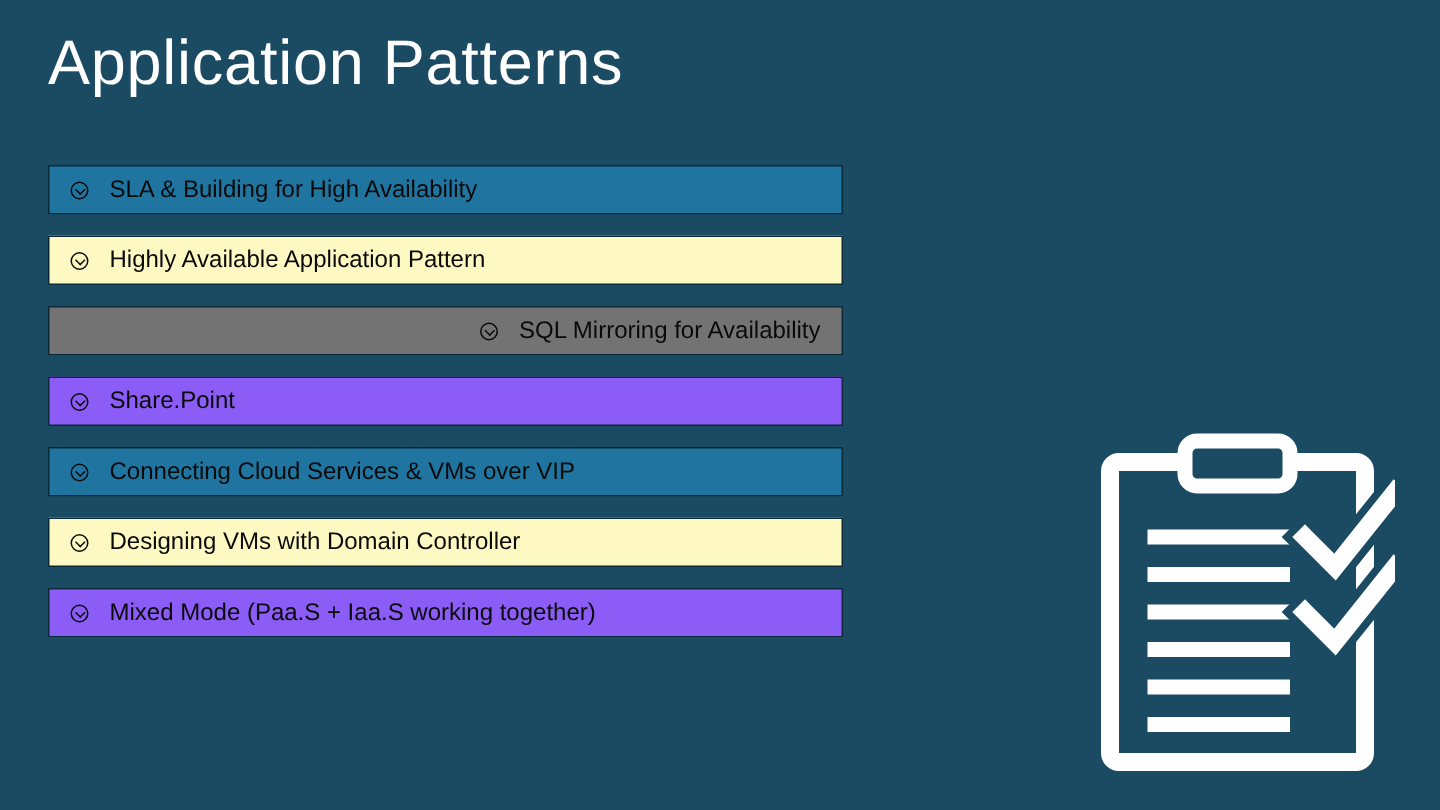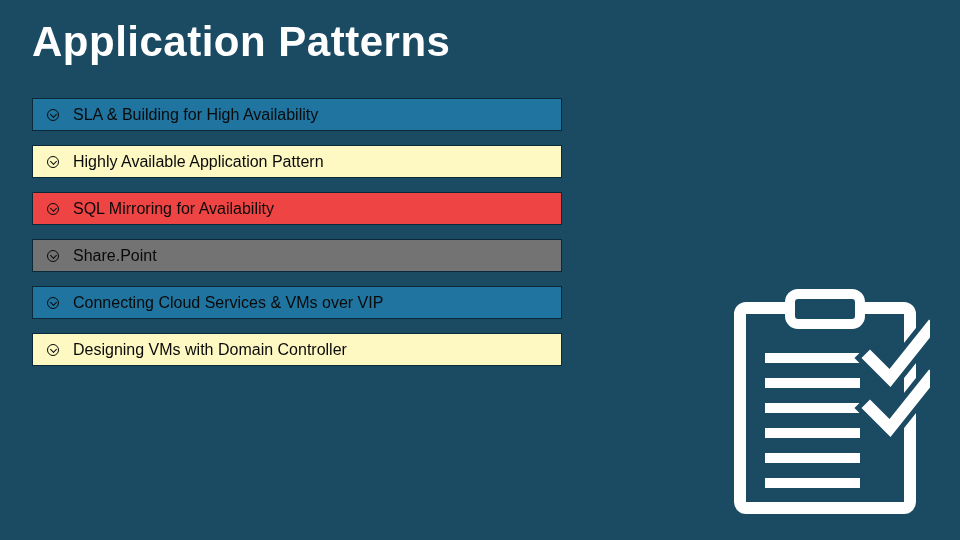--- a/index.html
+++ b/index.html
@@ -7,46 +7,46 @@
     width: 960px;
     height: 540px;
     background: #1b4a63;
     font-family: "Segoe UI", Arial, sans-serif;
     overflow: hidden;
     position: relative;
   }
   .title {
     color: #ffffff;
     font-size: 42px;
-    font-weight: 700;
+    font-weight: 400;
     padding: 18px 16px 0 32px;
     letter-spacing: 0.5px;
   }
   .list {
     position: absolute;
     left: 32px;
-    top: 98px;
+    top: 110px;
     width: 530px;
   }
   .bar-wrap {
     margin-bottom: 14px;
   }
   .bar {
     height: 33px;
     border: 1px solid #0a2a3a;
     display: flex;
     align-items: center;
     padding: 0 14px;
     color: #0a0a0a;
     font-size: 16px;
   }
   .bar-blue  { background: #1f74a0; }
   .bar-teal  { background: #fef9c3; }
-  .bar-steel { background: #ef4444; }
-  .bar-light { background: #737373; }
+  .bar-steel { background: #737373; justify-content: flex-end; }
+  .bar-light { background: #8b5cf6; }
   .bullet {
     width: 12px;
     height: 12px;
     border: 1px solid #0a0a0a;
     border-radius: 50%;
     margin-right: 14px;
     position: relative;
     flex-shrink: 0;
   }
   .bullet::after {
@@ -103,20 +103,26 @@
       <span class="bullet"></span>
       <span>Connecting Cloud Services &amp; VMs over VIP</span>
     </div>
   </div>
   <div class="bar-wrap">
     <div class="bar bar-teal">
       <span class="bullet"></span>
       <span>Designing VMs with Domain Controller</span>
     </div>
   </div>
+  <div class="bar-wrap">
+    <div class="bar bar-light">
+      <span class="bullet"></span>
+      <span>Mixed Mode (Paa.S + Iaa.S working together)</span>
+    </div>
+  </div>
 </div>
 
 <div class="clipboard">
   <svg viewBox="0 0 210 230" width="210" height="230">
     <rect x="20" y="20" width="170" height="200" rx="6" fill="none" stroke="#ffffff" stroke-width="12"></rect>
     <rect x="70" y="6" width="70" height="30" rx="8" fill="#1b4a63" stroke="#ffffff" stroke-width="10"></rect>
     <line x1="45" y1="70" x2="140" y2="70" stroke="#ffffff" stroke-width="10"></line>
     <line x1="45" y1="95" x2="140" y2="95" stroke="#ffffff" stroke-width="10"></line>
     <line x1="45" y1="120" x2="140" y2="120" stroke="#ffffff" stroke-width="10"></line>
     <line x1="45" y1="145" x2="140" y2="145" stroke="#ffffff" stroke-width="10"></line>

